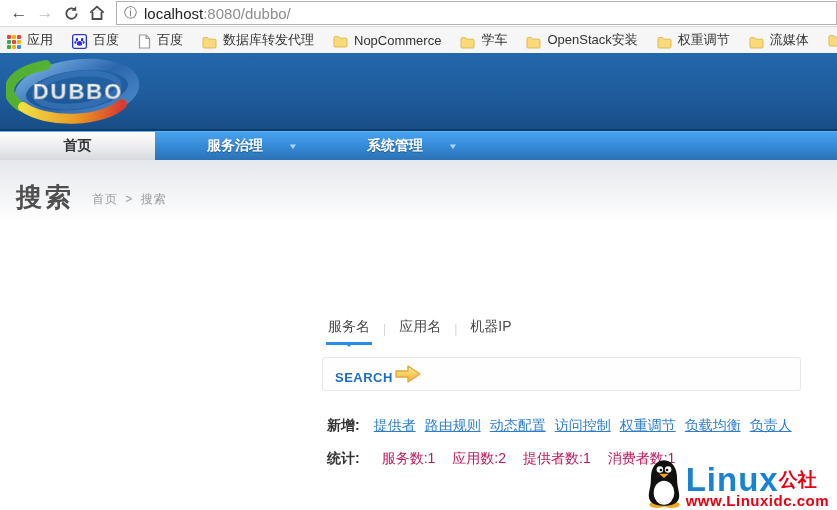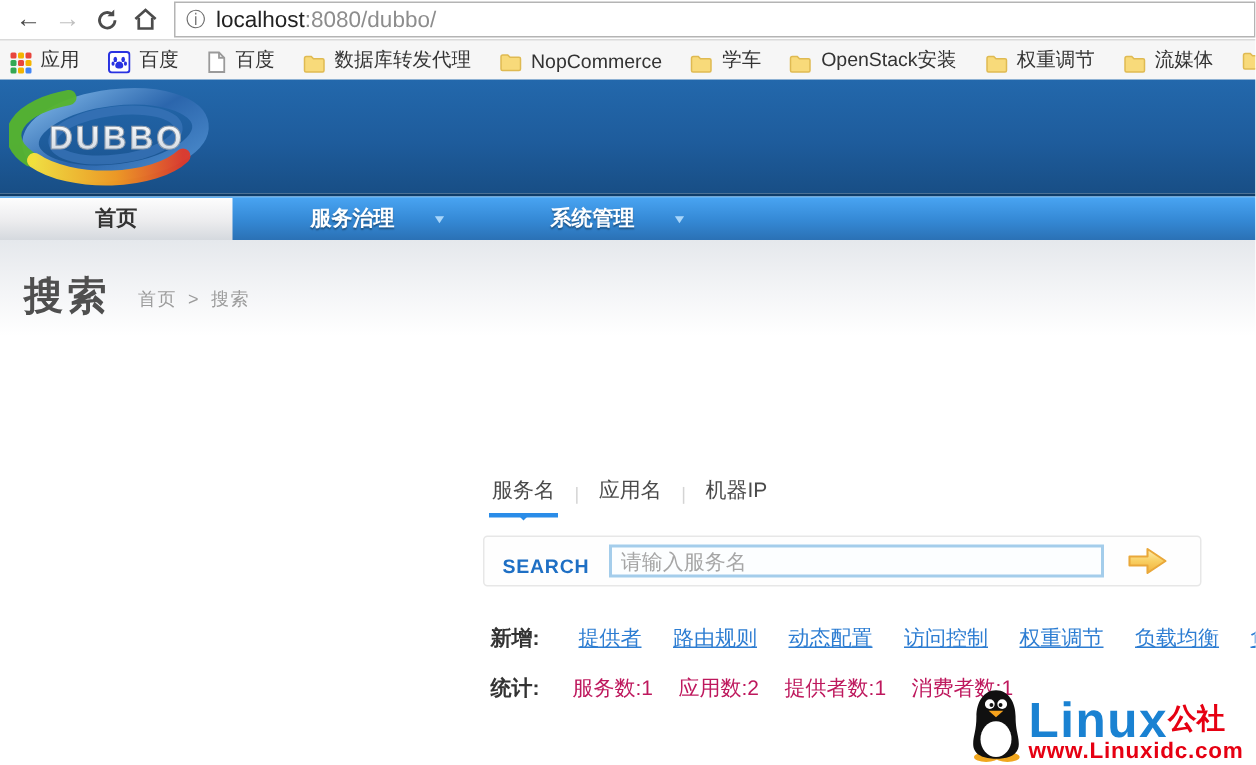--- a/index.html
+++ b/index.html
@@ -69,21 +69,21 @@
     background:#fefefe; display:flex; align-items:flex-end; padding:5px 20px 5px 12px; }
   .search-label { color:#1e6fc4; font-weight:bold; font-size:13px; letter-spacing:.5px; flex:none; }
   .search-input { flex:1; height:22px; margin:0 14px 0 13px; border:2px solid #a4cdeb;
     background:#fcfeff; padding:0 6px; font-size:14px; color:#333; outline:none;
     font-family:"Liberation Sans","DejaVu Sans",sans-serif; }
   .search-input::placeholder { color:#a6a6a6; }
   .go-btn { flex:none; width:30px; height:22px; background:none; border:none; padding:0; cursor:pointer; }
   .go-btn svg { display:block; }
 
   .add-row, .stats-row { display:flex; align-items:baseline; font-size:14px; white-space:nowrap; padding-left:5px; }
-  .add-row { margin-top:26px; gap:21px; }
+  .add-row { margin-top:26px; gap:9px; }
   .stats-row { margin-top:15px; gap:17px; }
   .row-label { font-weight:bold; color:#333; margin-right:5px; }
   .add-link { color:#2d7dd2; text-decoration:underline; }
   .stat-item { color:#be185d; }
 
   
   .watermark { position:absolute; right:8px; bottom:2px; display:flex; align-items:flex-end; }
   .wm-text { margin-left:2px; line-height:1; }
   .wm-top { display:flex; align-items:center; }
   .wm-brand { color:#1a82d2; font-size:33px; font-weight:bold; letter-spacing:1px; }
@@ -255,21 +255,20 @@
         <span>应用名</span>
       </span>
       <span class="tab-sep">|</span>
       <span class="tab">
         <span>机器IP</span>
       </span>
     </div>
 
     <div class="search-wrap">
       <span class="search-label">SEARCH</span>
-      <input class="search-input" type="text" placeholder="请输入服务名" style="">
       <button class="go-btn">
         <svg width="30" height="22" viewBox="0 0 30 22">
           <defs>
               <linearGradient id="lgArrow" x1="0" y1="0" x2="0" y2="1">
             <stop offset="0" stop-color="#fdf0b4"></stop>
                 <stop offset=".5" stop-color="#f8cf62"></stop>
                 <stop offset="1" stop-color="#f2b33c"></stop>
           </linearGradient>
             </defs>
           <path d="M3 8 H15 V3 L27 11 L15 19 V14 H3 Z" fill="url(#lgArrow)" stroke="#e9a83a" stroke-width="1.4" stroke-linejoin="round"></path>

